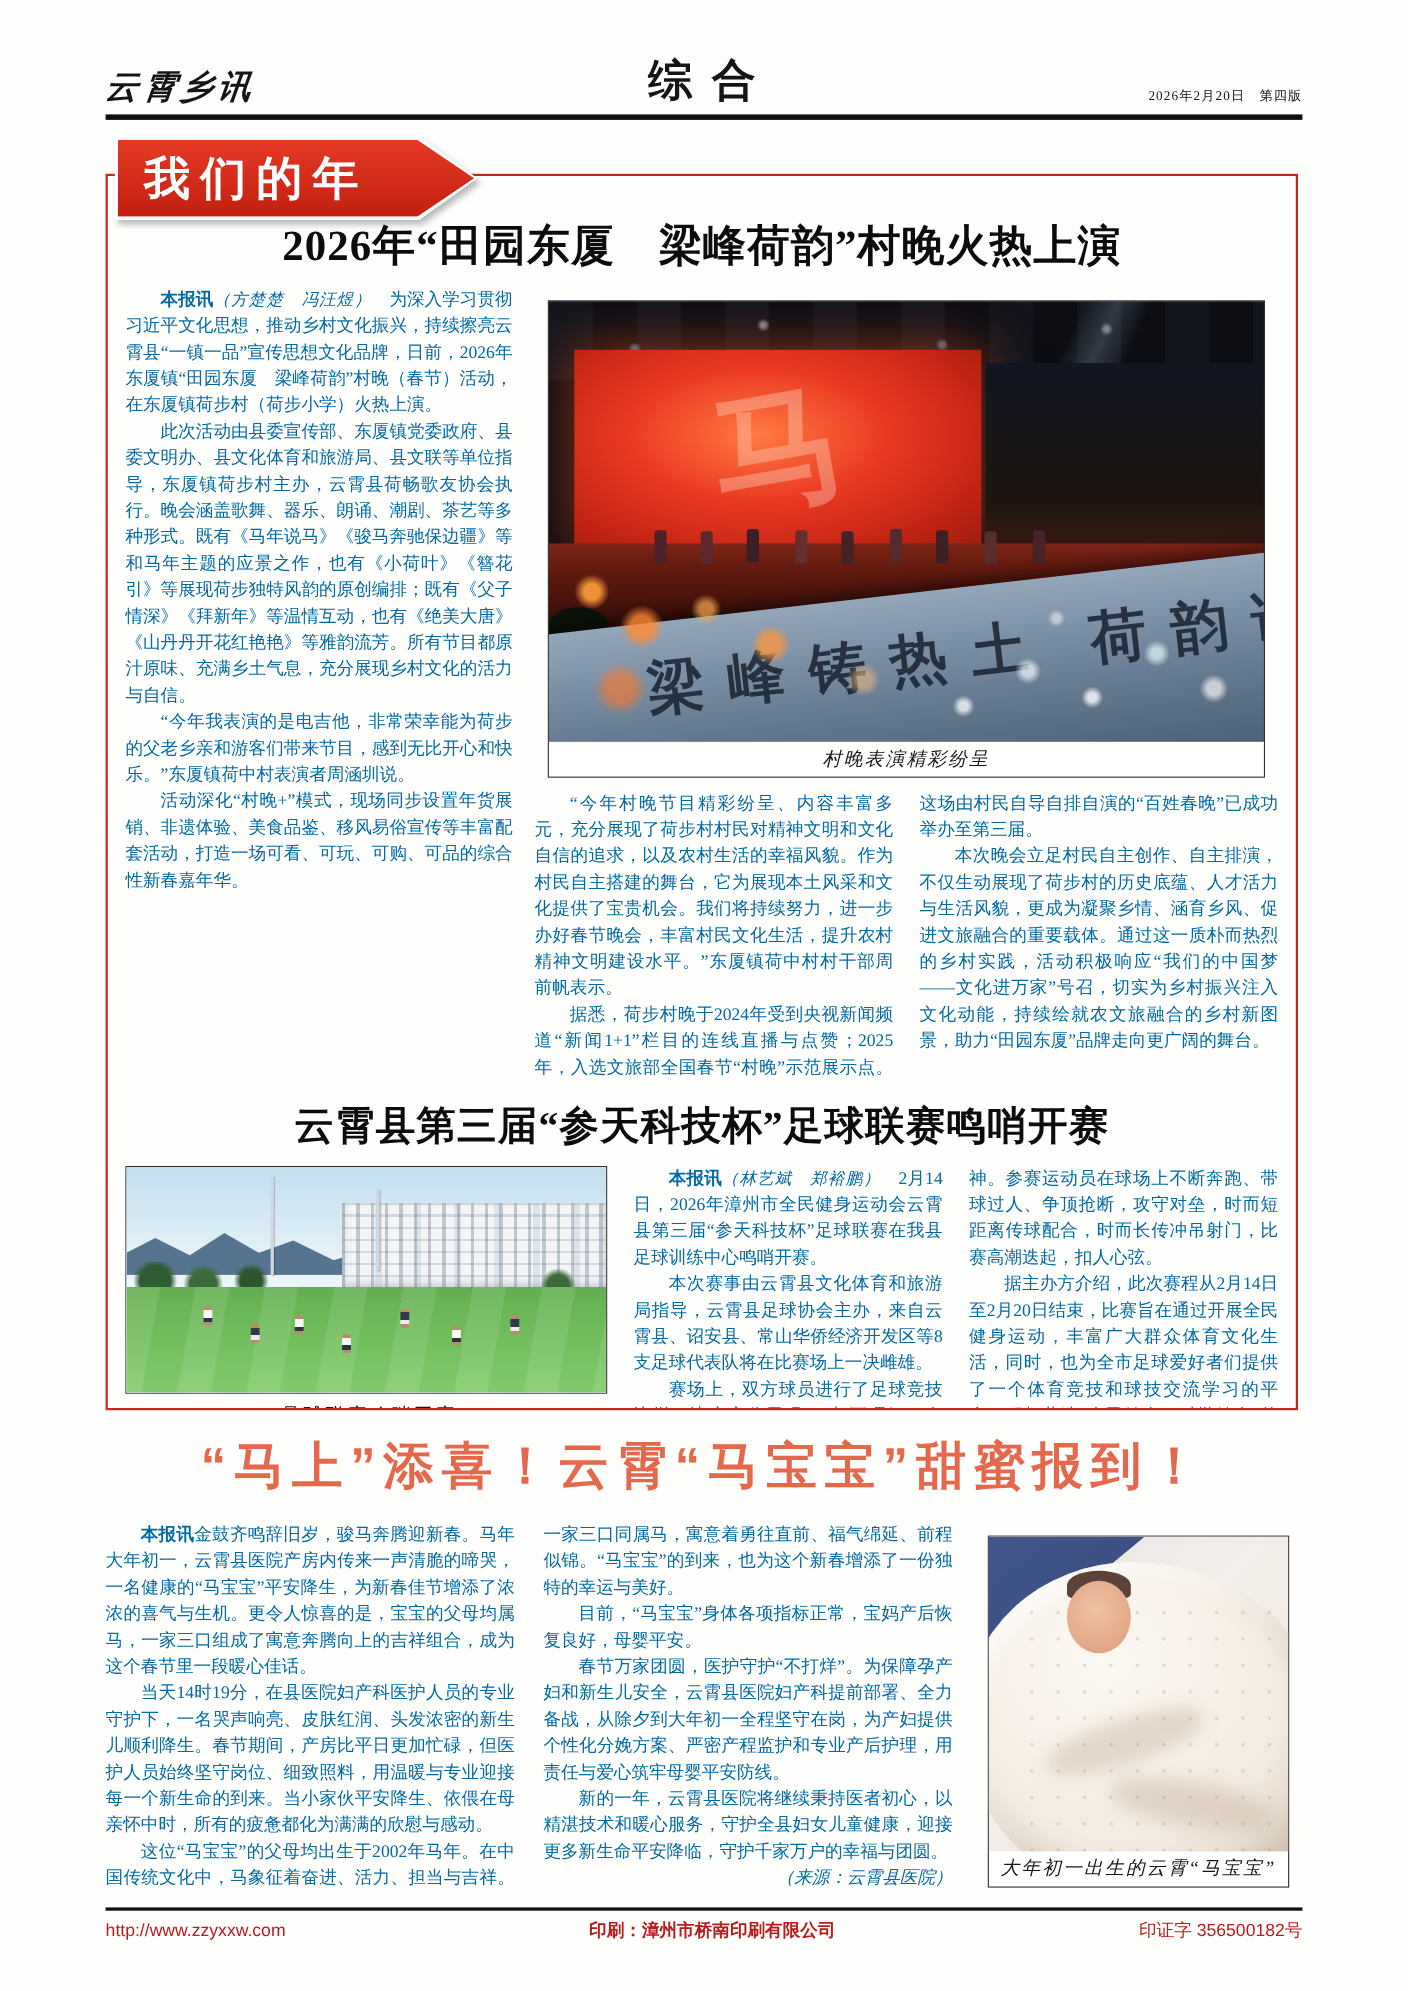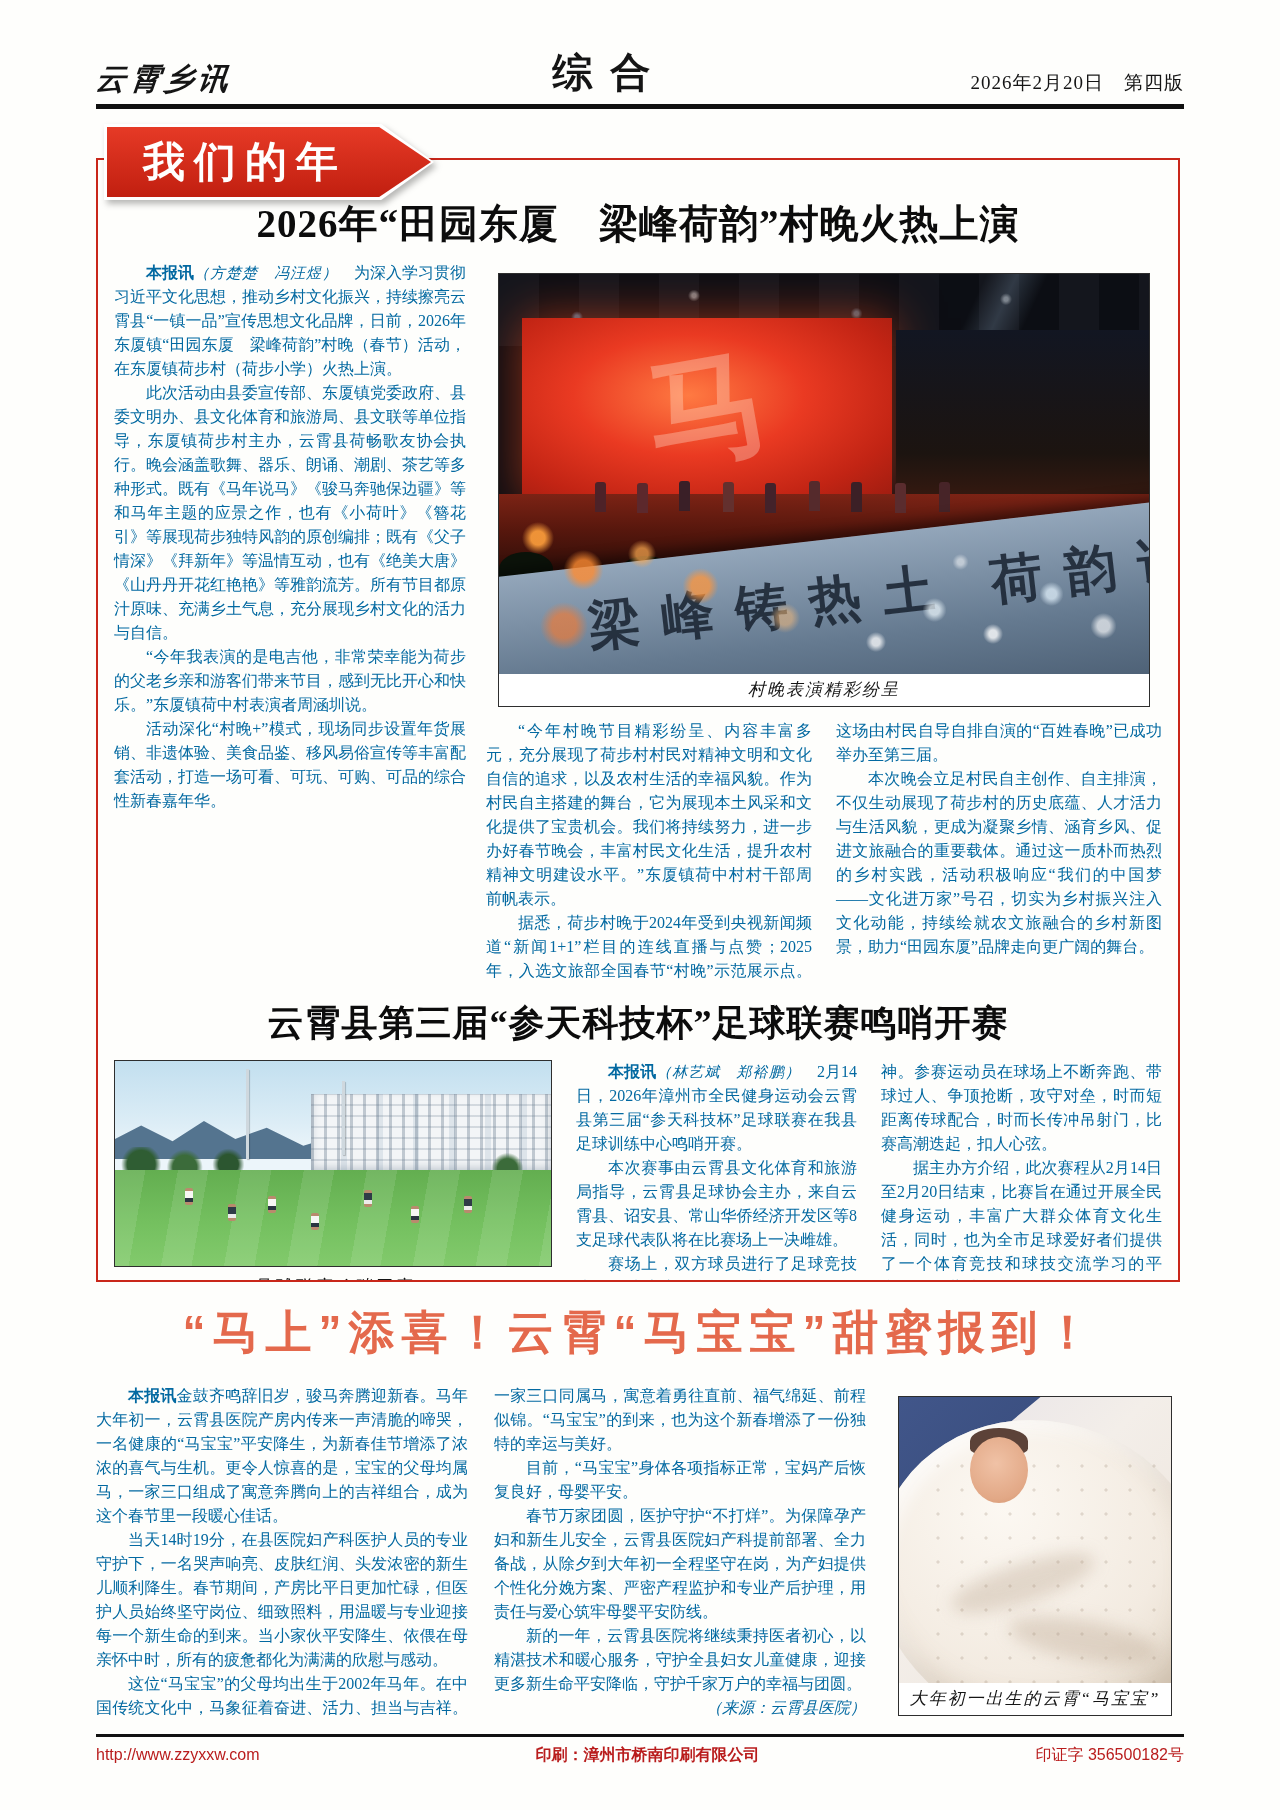--- a/index.html
+++ b/index.html
@@ -4,35 +4,35 @@
 <style>
   html,body{margin:0;padding:0;background:#fff;}
   .page{position:relative;width:1280px;height:1810px;background:#fefefc;margin:0 auto;overflow:hidden;
         font-family:"Liberation Serif","DejaVu Serif",serif;color:#151515;}
 
   
   .masthead{position:absolute;left:96px;right:96px;top:44px;height:56px;
             display:flex;align-items:flex-end;justify-content:space-between;}
   .paper-name{font-size:30px;font-weight:900;font-style:italic;transform:skewX(-6deg);letter-spacing:4px;}
   .section-title{font-size:40px;font-weight:700;letter-spacing:18px;padding-left:18px;}
-  .date-edition{font-size:19px;letter-spacing:1px;padding-bottom:4px;margin-top:45px;}
+  .date-edition{font-size:12px;letter-spacing:1px;padding-bottom:4px;margin-top:45px;}
   .header-rule{position:absolute;left:96px;right:96px;top:104px;height:5px;background:#101010;}
 
   
   .red-box{position:absolute;left:96px;top:158px;width:1084px;height:1124px;
            border:2px solid #c9271a;box-sizing:border-box;overflow:hidden;}
 
   
   .banner{position:absolute;left:104px;top:124px;width:330px;height:76px;z-index:5;
           filter:drop-shadow(3px 4px 3px rgba(0,0,0,.28));}
   .banner-outer{position:absolute;inset:0;background:#fff;
           clip-path:polygon(0 0,84% 0,100% 50%,84% 100%,0 100%);}
   .banner-inner{position:absolute;inset:3px;background:linear-gradient(180deg,#e63a26,#c11f10);
           clip-path:polygon(0 0,84% 0,100% 50%,84% 100%,0 100%);
-          display:flex;align-items:center;padding-left:36px;box-sizing:border-box;}
+          display:flex;align-items:center;padding-left:24px;box-sizing:border-box;}
   .banner-inner span{font-family:"Liberation Sans","DejaVu Sans",sans-serif;
           font-size:42px;font-weight:900;color:#fff;letter-spacing:9px;line-height:1;}
 
   
   .a1-title{margin:42px 22px 0;text-align:center;font-size:39px;font-weight:900;
             letter-spacing:1px;line-height:1.15;color:#0c0c0c;}
   .a2-title{margin:16px 10px 0;text-align:center;font-size:36px;font-weight:900;letter-spacing:1px;color:#0c0c0c;}
 
   
   .paras p{margin:0;text-indent:2em;text-align:justify;font-size:16px;line-height:24px;color:#0369a1;}

